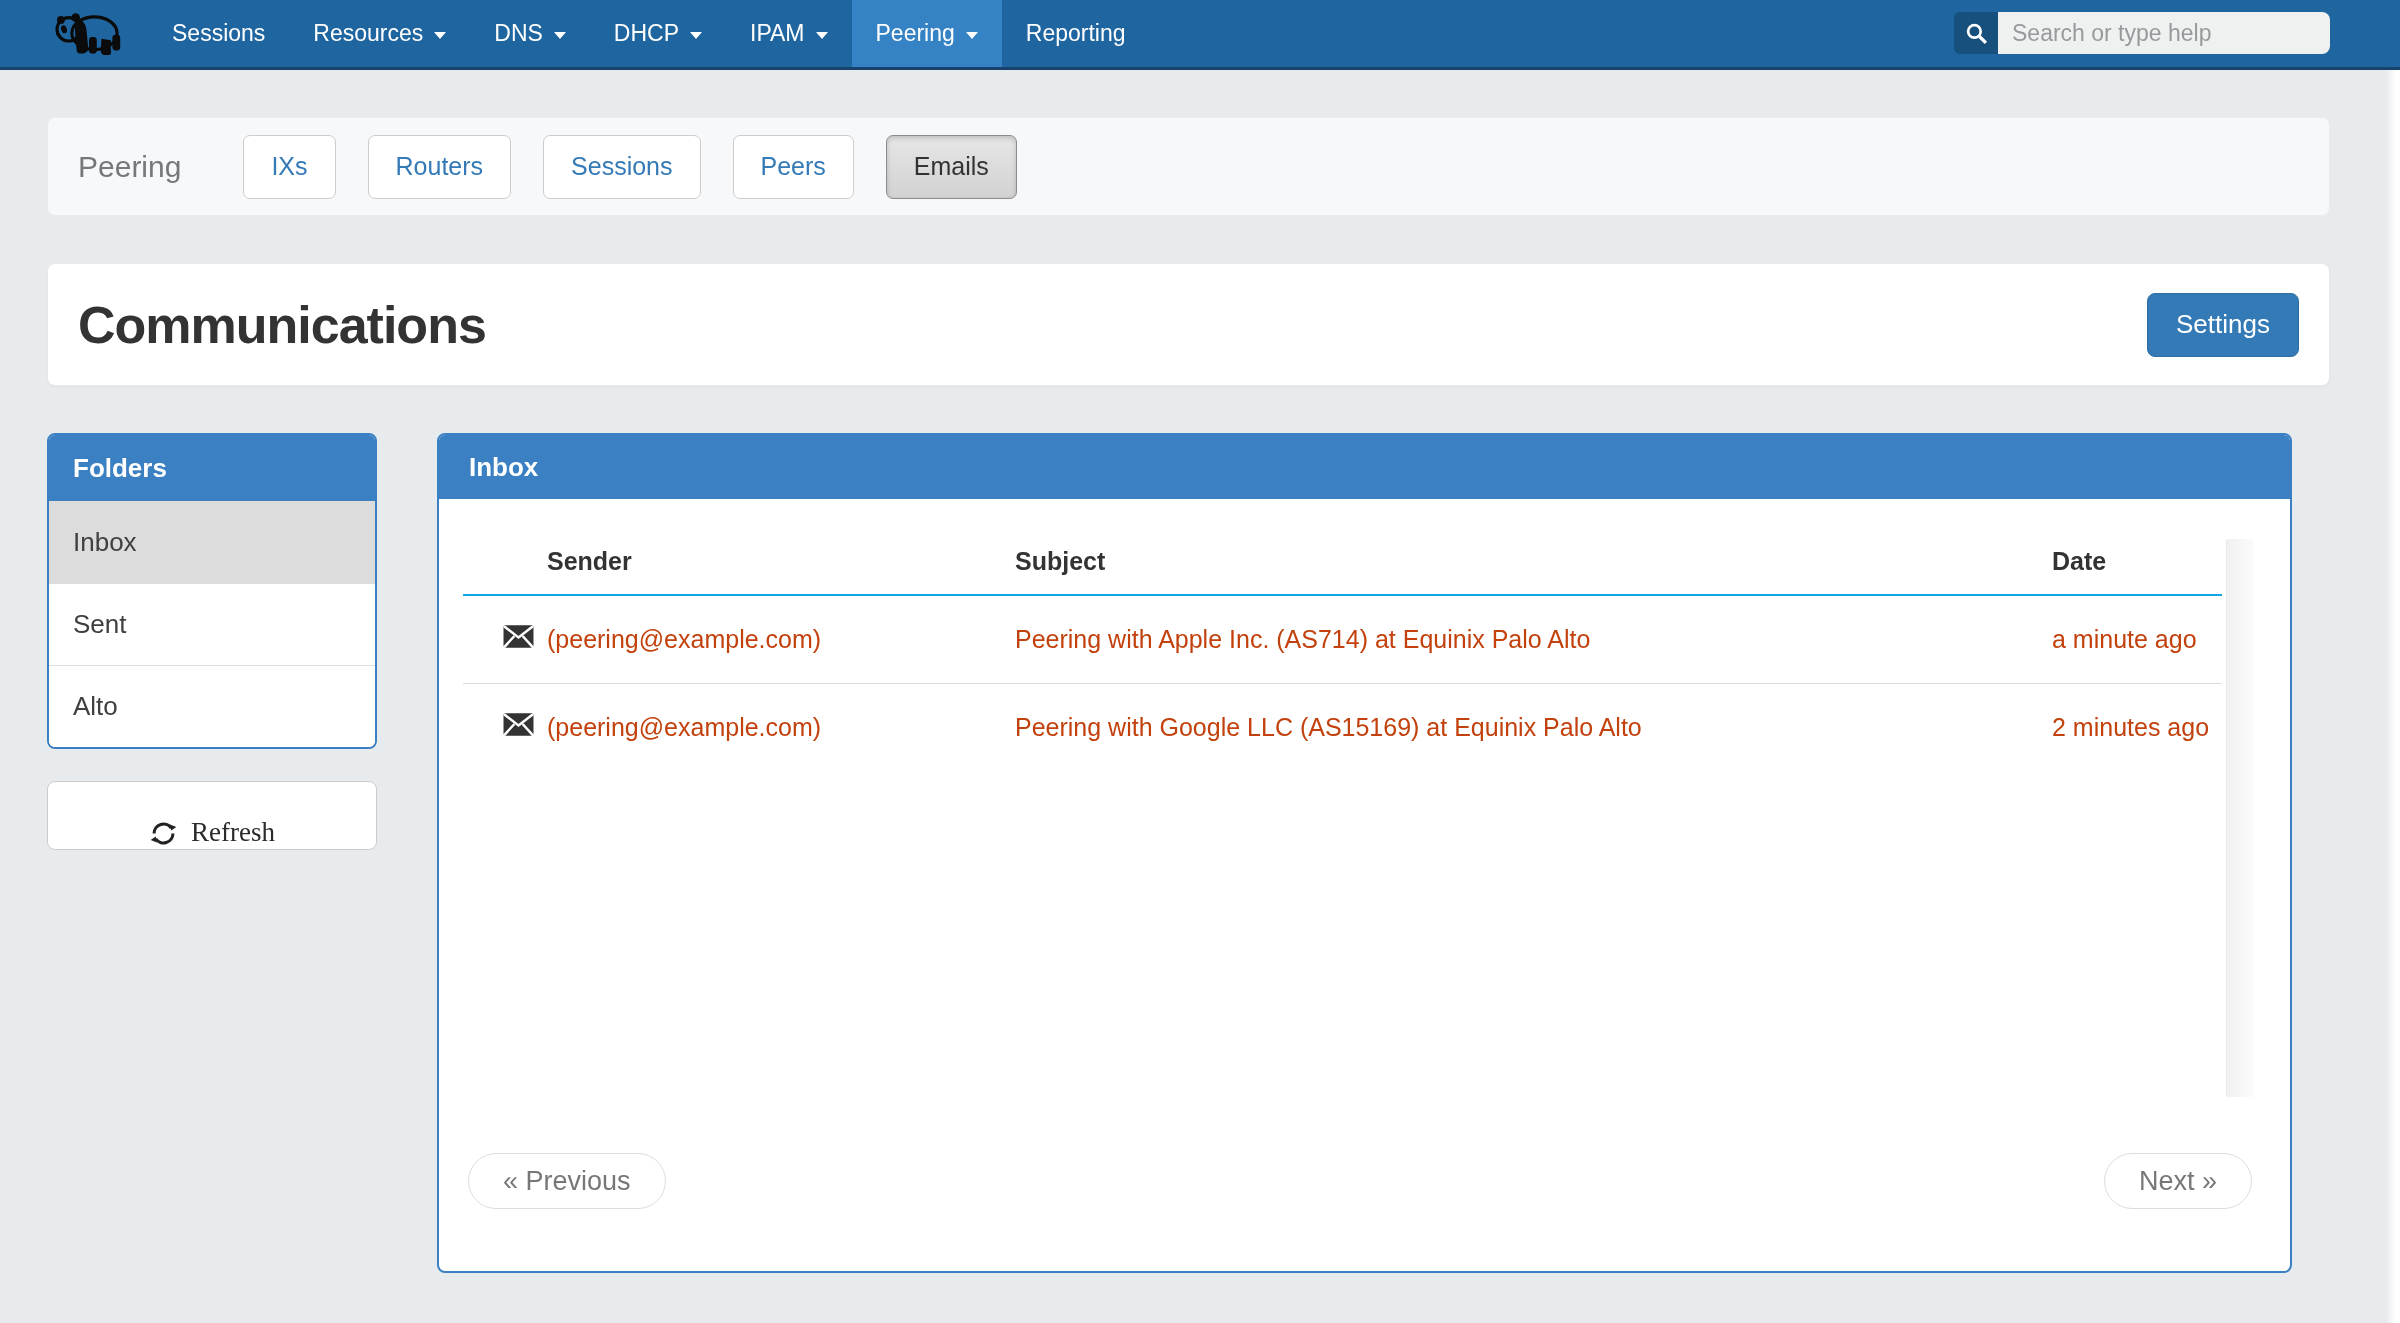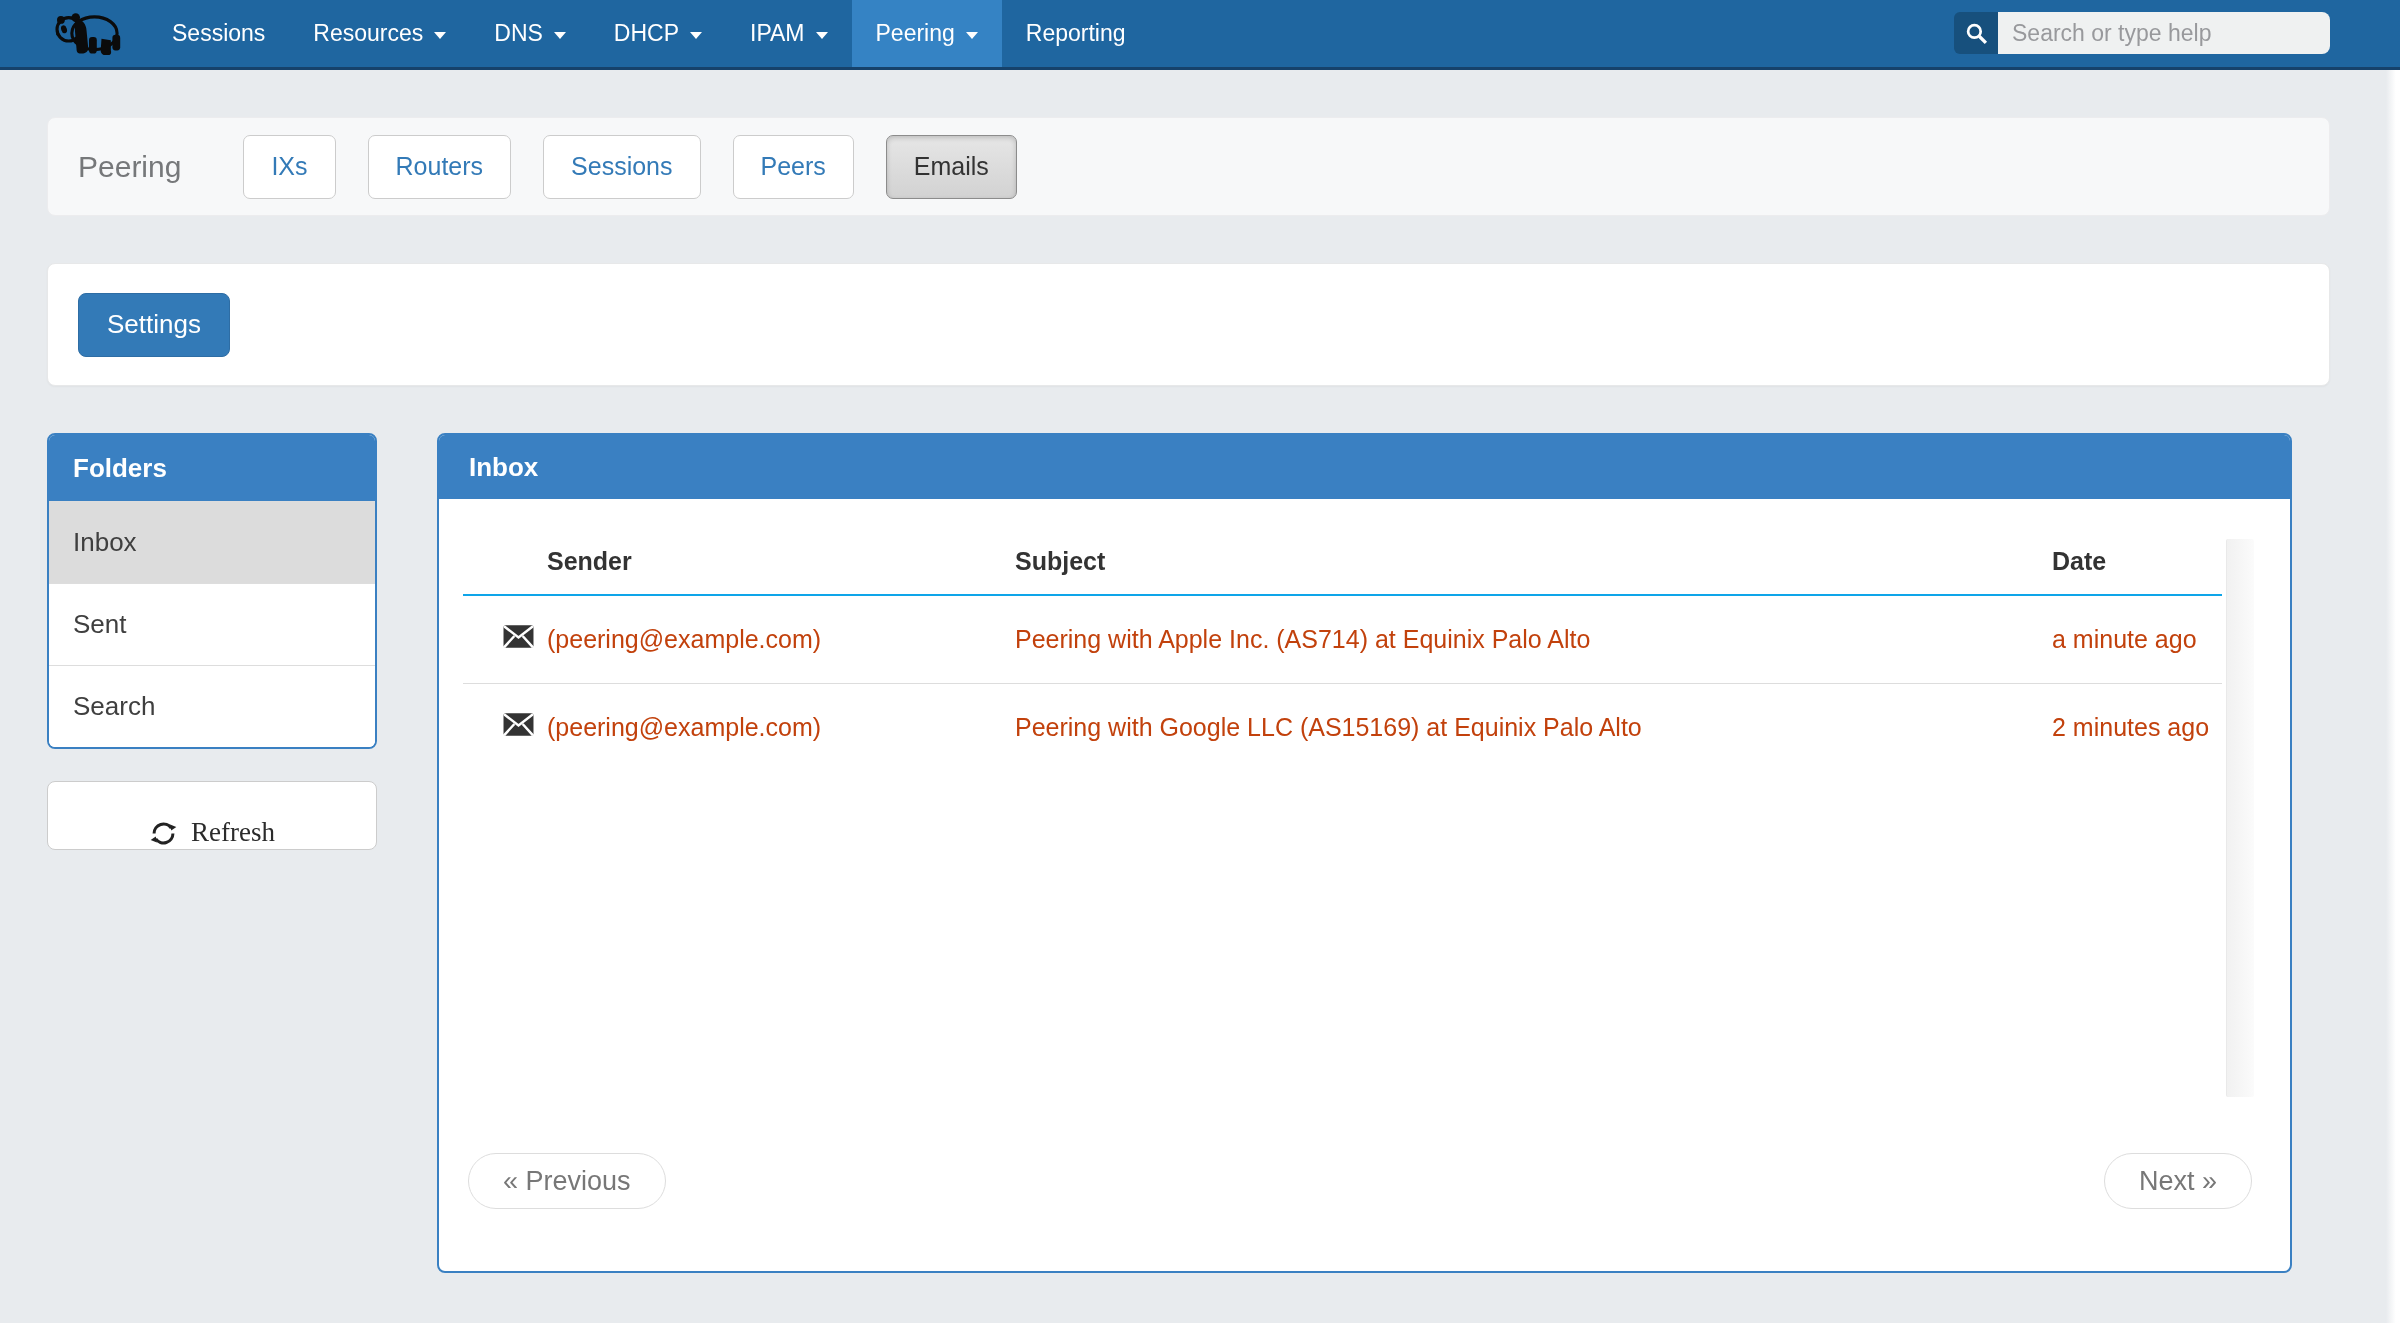--- a/index.html
+++ b/index.html
@@ -217,36 +217,37 @@
 <div class="subnav">
   <span class="subnav-label">Peering</span>
   <button class="tab-btn">IXs</button>
   <button class="tab-btn">Routers</button>
   <button class="tab-btn">Sessions</button>
   <button class="tab-btn">Peers</button>
   <button class="tab-btn active">Emails</button>
 </div>
 
 <div class="page-header">
+  <h1 class="page-title">Communications</h1>
   <button class="settings-btn">Settings</button>
 </div>
 
 <div class="content">
 
   <div class="left-col">
     <div class="folders-card">
       <div class="folders-header">Folders</div>
       <div class="folder-item active">
         <span>Inbox</span>
       </div>
       <div class="folder-item">
         <span>Sent</span>
       </div>
       <div class="folder-item">
-        <span>Search</span>
+        <span>Alto</span>
       </div>
     </div>
 
     <button class="refresh-btn">
       <svg width="29" height="29" viewBox="0 0 24 24">
         <path d="M19.8 12a7.8 7.8 0 0 1-14.2 4.5" stroke="#222" stroke-width="2.5" fill="none"></path>
         <path d="M4.2 12a7.8 7.8 0 0 1 14.2-4.5" stroke="#222" stroke-width="2.5" fill="none"></path>
         <polygon points="18.4,9.6 22.6,6.7 17.5,4.5" fill="#222"></polygon>
         <polygon points="5.6,14.4 1.4,17.3 6.5,19.5" fill="#222"></polygon>
       </svg>

